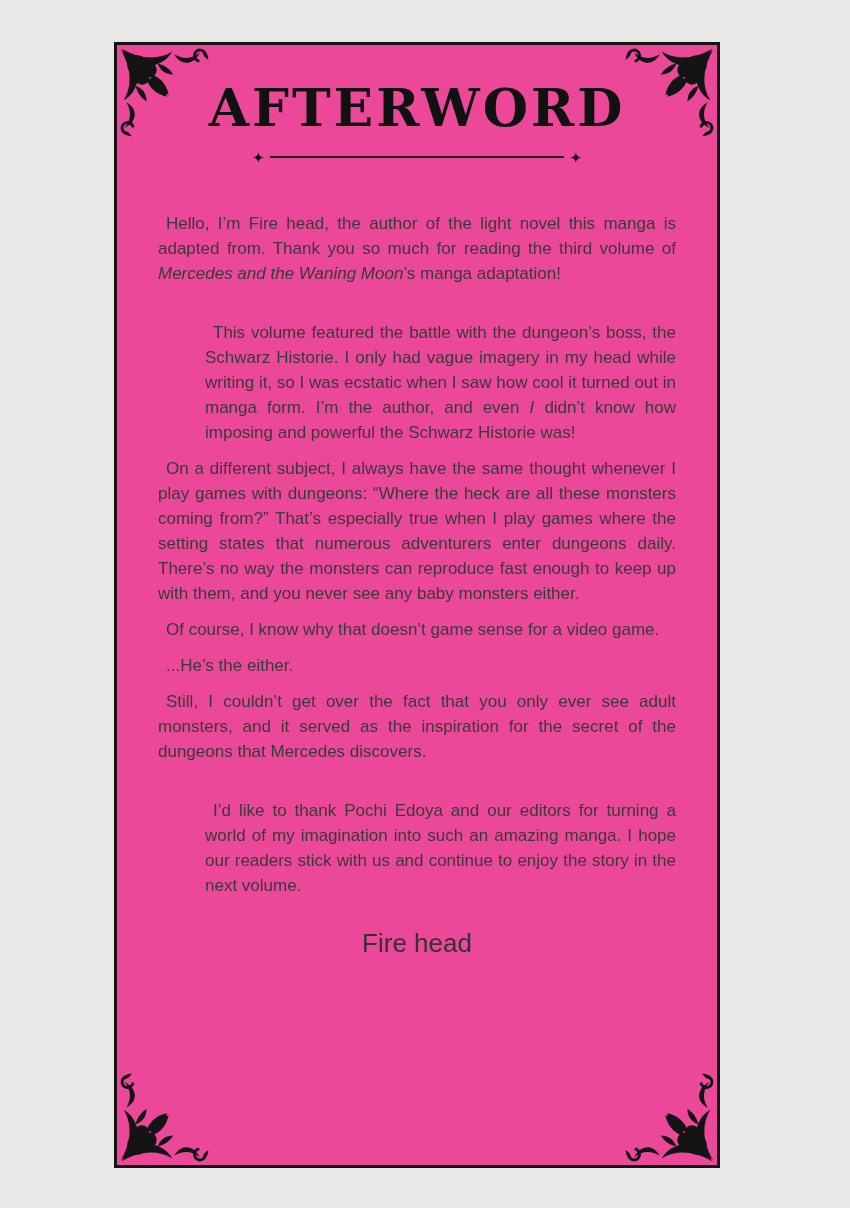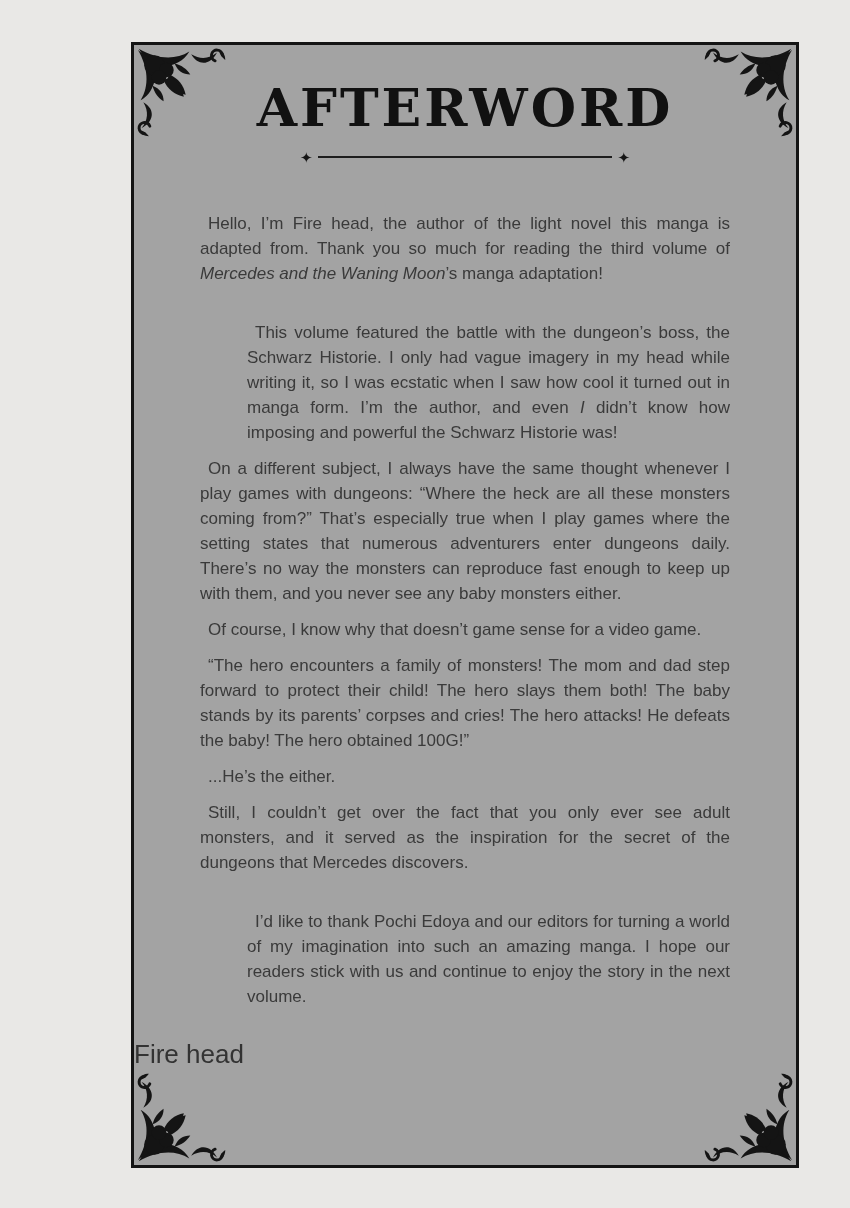--- a/index.html
+++ b/index.html
@@ -5,24 +5,24 @@
   html, body { margin: 0; padding: 0; }
   body {
     width: 850px; height: 1208px;
     background: #e9e8e6;
     position: relative;
     overflow: hidden;
     font-family: "Liberation Sans", sans-serif;
   }
   .page {
     position: absolute;
-    left: 131px; top: 42px;
-    width: 668px; height: 1126px;
+    left: 114px; top: 42px;
+    width: 606px; height: 1126px;
     box-sizing: border-box;
-    background: #a3a3a3;
+    background: #ec4899;
     border: 3px solid #141414;
   }
   
   .corner {
     position: absolute;
     width: 92px; height: 92px;
   }
   .corner.tl { top: 2px; left: 2px; }
   .corner.tr { top: 2px; right: 2px; transform: scaleX(-1); }
   .corner.bl { bottom: 2px; left: 2px; transform: scaleY(-1); }
@@ -51,36 +51,36 @@
     height: 2px;
     background: #1d1d1d;
   }
   .divider .diamond {
     font-size: 15px;
     line-height: 1;
   }
 
   .afterword-text {
     margin-top: 46px;
-    padding: 0 66px;
+    padding: 0 41px;
     color: #3a3a3a;
     font-size: 17px;
     line-height: 25px;
     text-align: justify;
   }
   .afterword-text p {
     margin: 0 0 11px;
     text-indent: 8px;
   }
   .afterword-text p.gap-before { margin-top: 34px; margin-left: 47px; }
   .afterword-text em { font-style: italic; }
 
   .signature {
     margin-top: 30px;
-    text-align: left;
+    text-align: center;
     font-size: 26px;
     color: #333;
   }
 </style>
 </head>
 <body>
 
 <svg width="0" height="0" style="position:absolute" aria-hidden="true">
   <defs>
     <symbol id="flourish" viewBox="0 0 100 100">
@@ -131,21 +131,20 @@
     <span class="diamond">✦</span>
     <span class="line"></span>
     <span class="diamond">✦</span>
   </div>
 
   <div class="afterword-text">
       <p><span>Hello, I’m Fire head, the author of the light novel this manga is adapted from. Thank you so much for reading the third volume of </span><em>Mercedes and the Waning Moon</em><span>’s manga adaptation!</span></p>
       <p class="gap-before"><span>This volume featured the battle with the dungeon’s boss, the Schwarz Historie. I only had vague imagery in my head while writing it, so I was ecstatic when I saw how cool it turned out in manga form. I’m the author, and even </span><em>I</em><span> didn’t know how imposing and powerful the Schwarz Historie was!</span></p>
       <p><span>On a different subject, I always have the same thought whenever I play games with dungeons: “Where the heck are all these monsters coming from?” That’s especially true when I play games where the setting states that numerous adventurers enter dungeons daily. There’s no way the monsters can reproduce fast enough to keep up with them, and you never see any baby monsters either.</span></p>
       <p><span>Of course, I know why that doesn’t game sense for a video game.</span></p>
-      <p><span>“The hero encounters a family of monsters! The mom and dad step forward to protect their child! The hero slays them both! The baby stands by its parents’ corpses and cries! The hero attacks! He defeats the baby! The hero obtained 100G!”</span></p>
       <p><span>...He’s the either.</span></p>
       <p><span>Still, I couldn’t get over the fact that you only ever see adult monsters, and it served as the inspiration for the secret of the dungeons that Mercedes discovers.</span></p>
       <p class="gap-before"><span>I’d like to thank Pochi Edoya and our editors for turning a world of my imagination into such an amazing manga. I hope our readers stick with us and continue to enjoy the story in the next volume.</span></p>
     </div>
 
   <div class="signature">Fire head</div>
 
 </div>
 
 </body></html>

